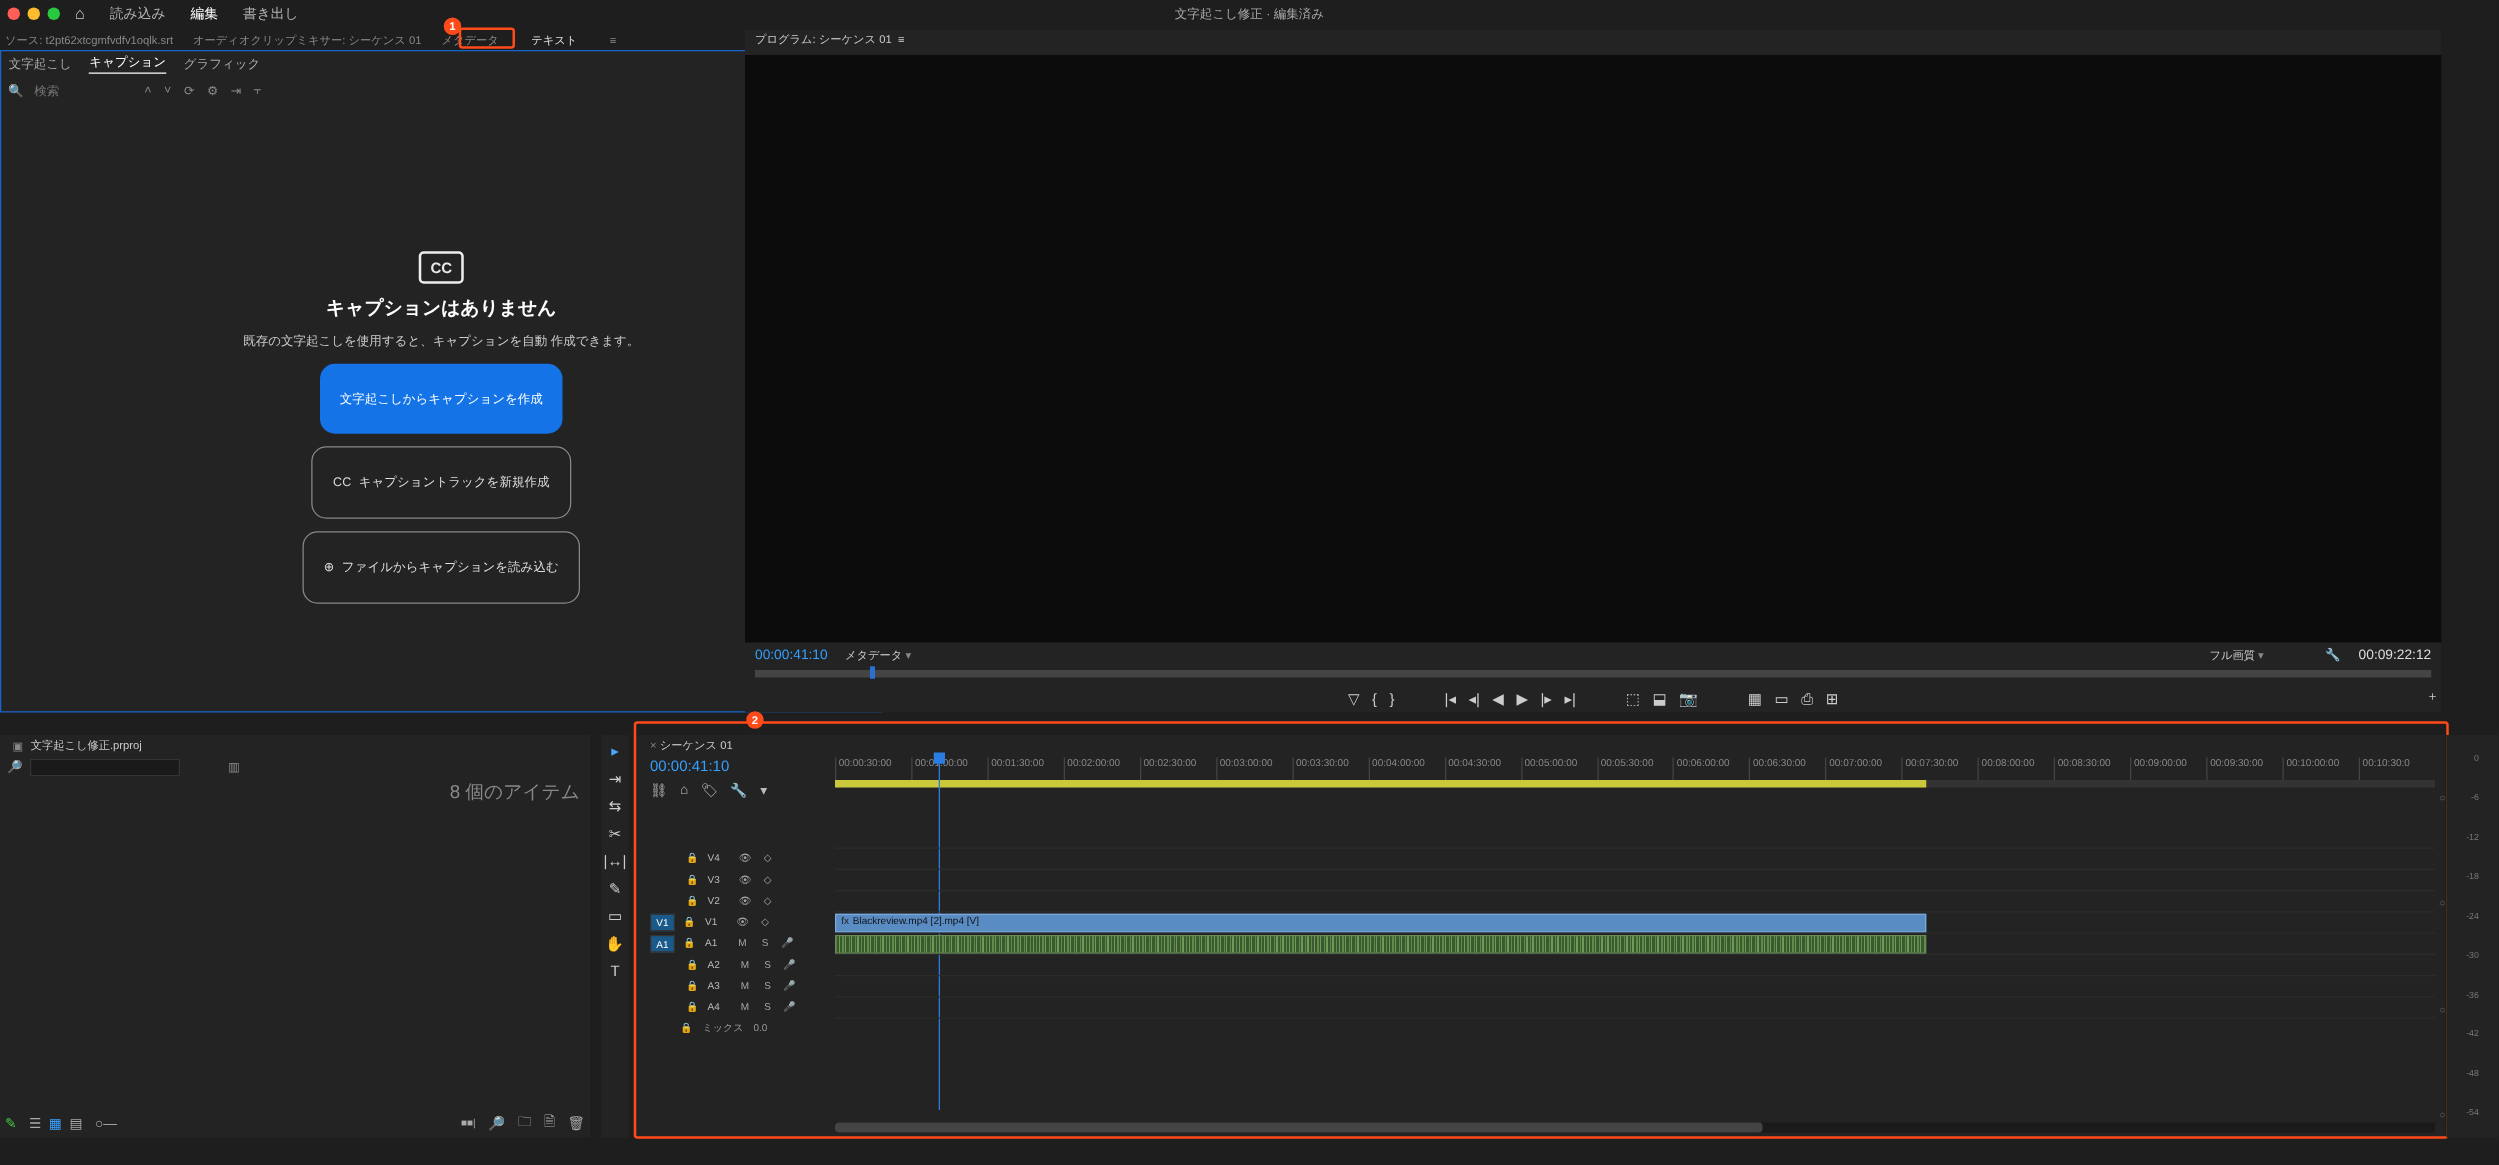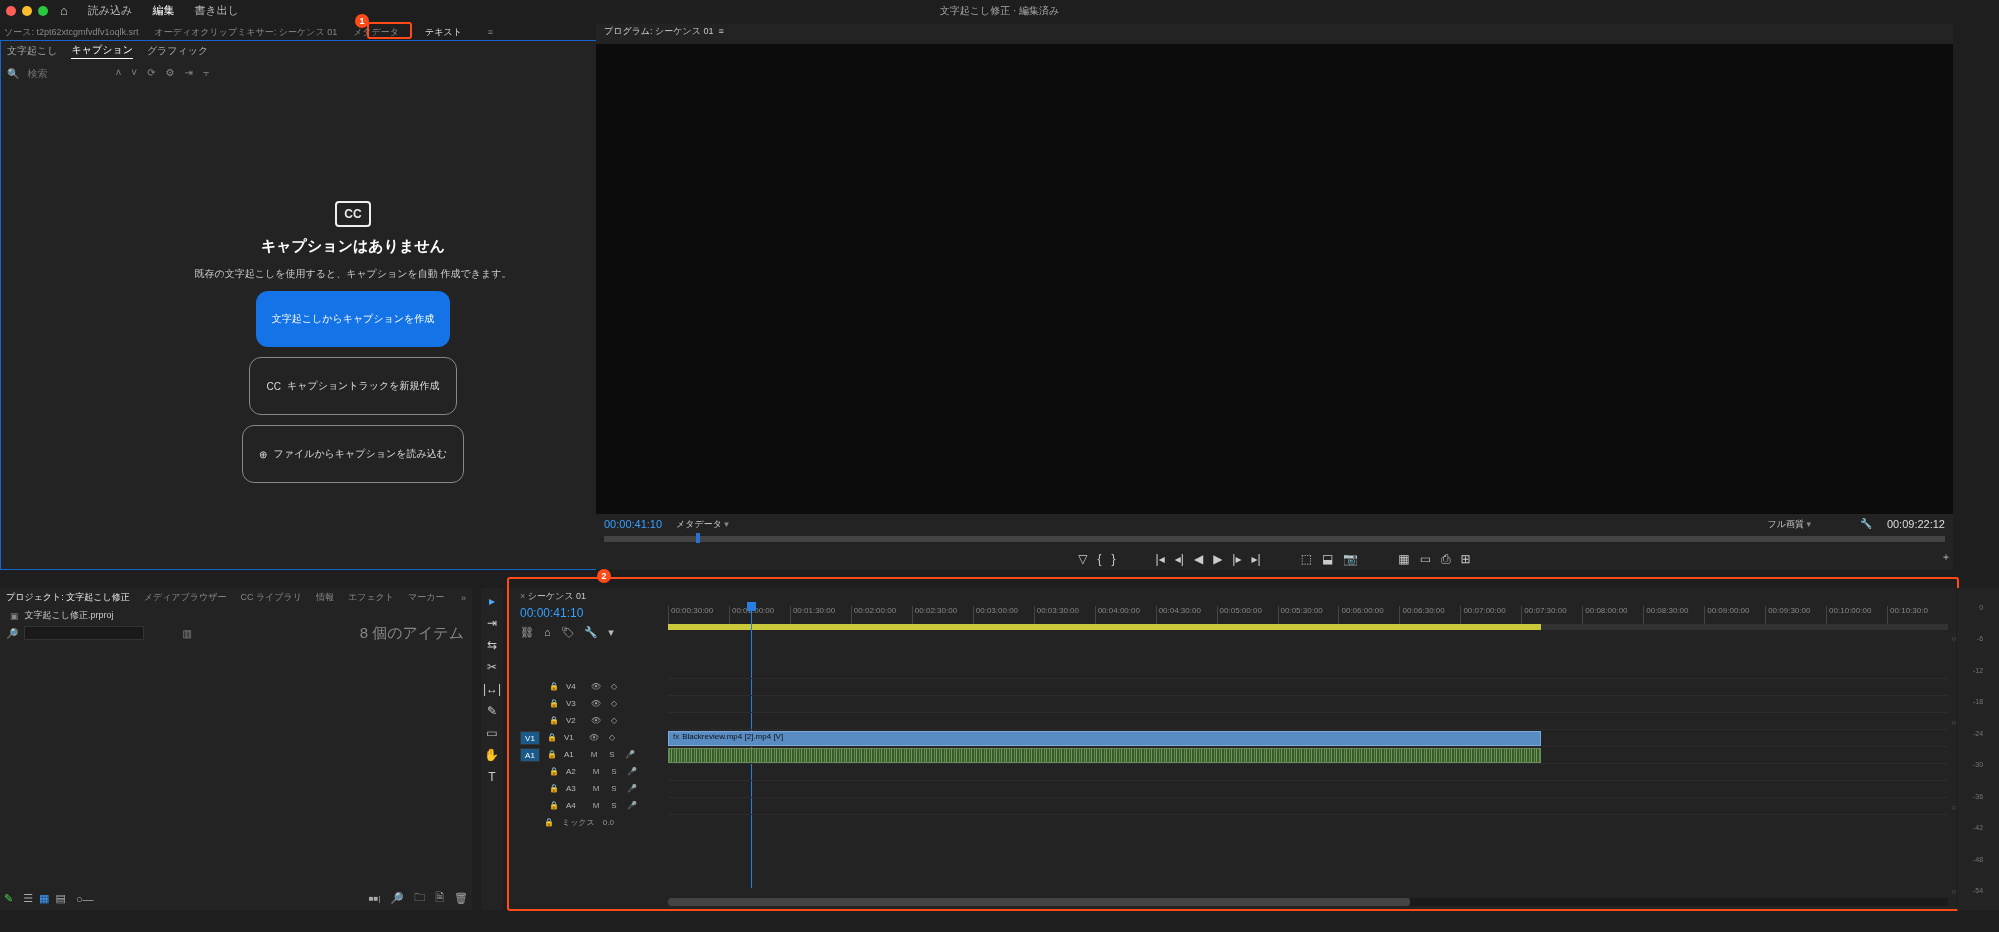--- a/index.html
+++ b/index.html
@@ -243,29 +243,20 @@
         <span>▭</span>
         <span>⎙</span>
         <span>⊞</span>
       </div>
     </div>
     <span class="plus-right">＋</span>
   </div>
 </div>
 
 <div class="project">
-  <div class="tabs">
-    <span class="on">プロジェクト: 文字起こし修正</span>
-    <span>メディアブラウザー</span>
-    <span>CC ライブラリ</span>
-    <span>情報</span>
-    <span>エフェクト</span>
-    <span>マーカー</span>
-    <span class="more">»</span>
-  </div>
   <div class="binrow">
     <span class="folder">▣</span>
     <span>文字起こし修正.prproj</span>
   </div>
   <div class="filter">
     <span>🔎</span>
     <input style="">
     <span class="io">▥</span>
   </div>
   <div class="count">8 個のアイテム</div>

